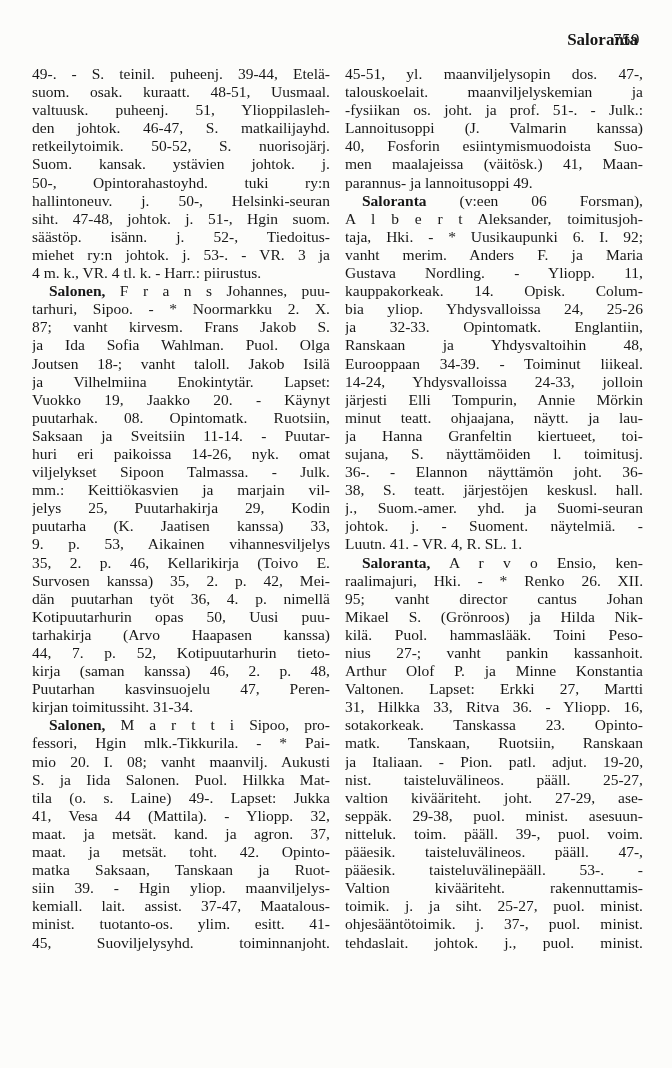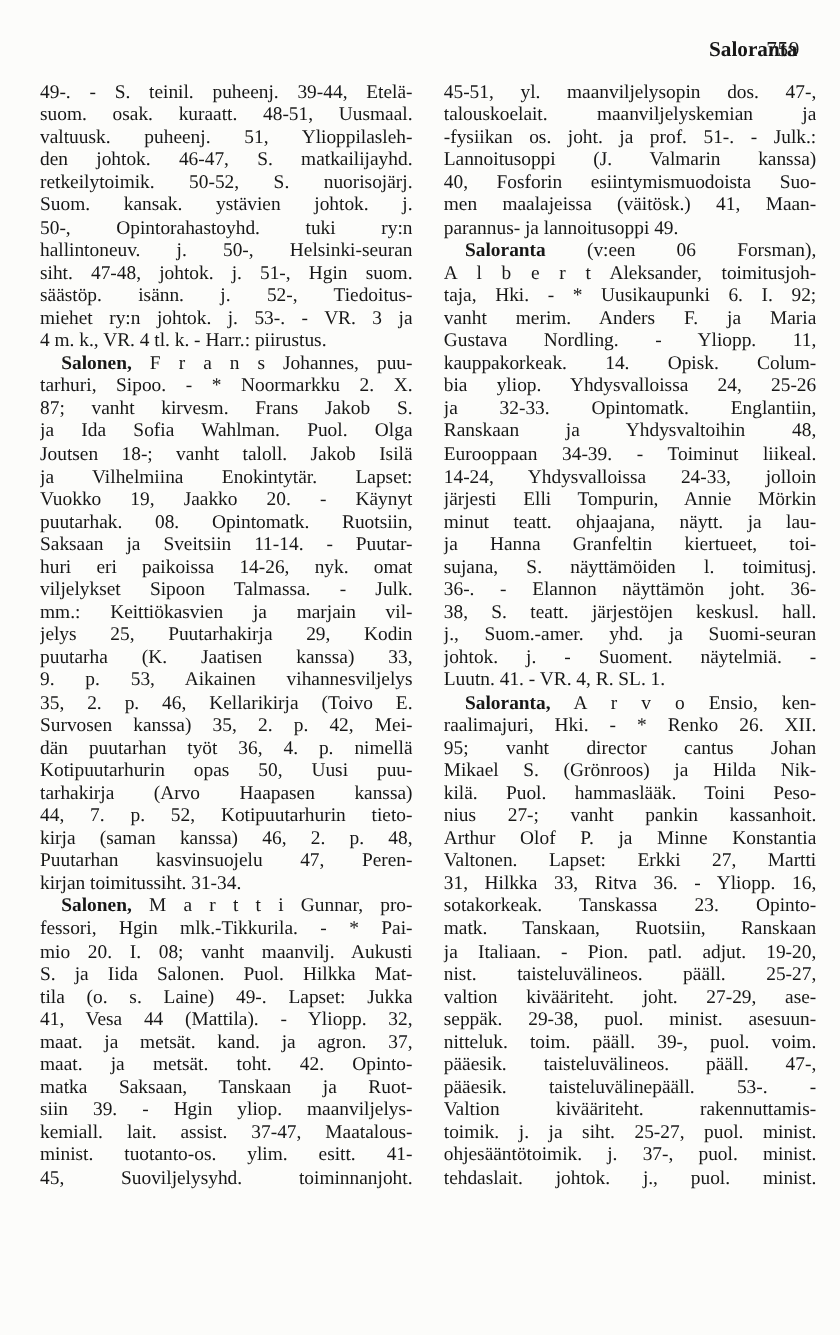--- a/index.html
+++ b/index.html
@@ -33,21 +33,21 @@
     font-family: Liberation Serif, serif;
   }
   .header-keyword {
     position: absolute;
     right: 2px;
     top: 0;
     font-weight: bold;
   }
   .columns {
     display: flex;
-    gap: 25px;
+    gap: 15px;
   }
   .col {
     width: 298px;
     flex: 0 0 298px;
   }
   .line {
     font-size: 15.5px;
     line-height: 18.1px;
     height: 18.1px;
     overflow: hidden;
@@ -104,21 +104,21 @@
         <div class="line"><span>9. p. 53, Aikainen vihannesviljelys</span></div>
         <div class="line"><span>35, 2. p. 46, Kellarikirja (Toivo E.</span></div>
         <div class="line"><span>Survosen kanssa) 35, 2. p. 42, Mei-</span></div>
         <div class="line"><span>dän puutarhan työt 36, 4. p. nimellä</span></div>
         <div class="line"><span>Kotipuutarhurin opas 50, Uusi puu-</span></div>
         <div class="line"><span>tarhakirja (Arvo Haapasen kanssa)</span></div>
         <div class="line"><span>44, 7. p. 52, Kotipuutarhurin tieto-</span></div>
         <div class="line"><span>kirja (saman kanssa) 46, 2. p. 48,</span></div>
         <div class="line"><span>Puutarhan kasvinsuojelu 47, Peren-</span></div>
         <div class="line flush"><span>kirjan toimitussiht. 31-34.</span></div>
-        <div class="line indent"><span class="b">Salonen,</span><span> M a r t t i Gunnar, pro-</span></div>
+        <div class="line indent"><span class="b">Salonen,</span><span> M a r t t i Sipoo, pro-</span></div>
         <div class="line"><span>fessori, Hgin mlk.-Tikkurila. - * Pai-</span></div>
         <div class="line"><span>mio 20. I. 08; vanht maanvilj. Aukusti</span></div>
         <div class="line"><span>S. ja Iida Salonen. Puol. Hilkka Mat-</span></div>
         <div class="line"><span>tila (o. s. Laine) 49-. Lapset: Jukka</span></div>
         <div class="line"><span>41, Vesa 44 (Mattila). - Yliopp. 32,</span></div>
         <div class="line"><span>maat. ja metsät. kand. ja agron. 37,</span></div>
         <div class="line"><span>maat. ja metsät. toht. 42. Opinto-</span></div>
         <div class="line"><span>matka Saksaan, Tanskaan ja Ruot-</span></div>
         <div class="line"><span>siin 39. - Hgin yliop. maanviljelys-</span></div>
         <div class="line"><span>kemiall. lait. assist. 37-47, Maatalous-</span></div>

